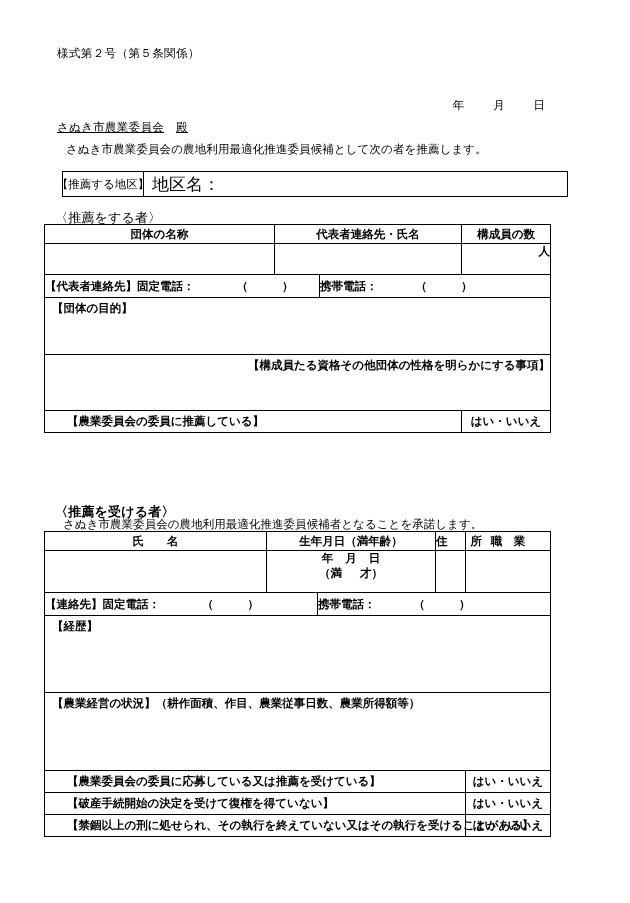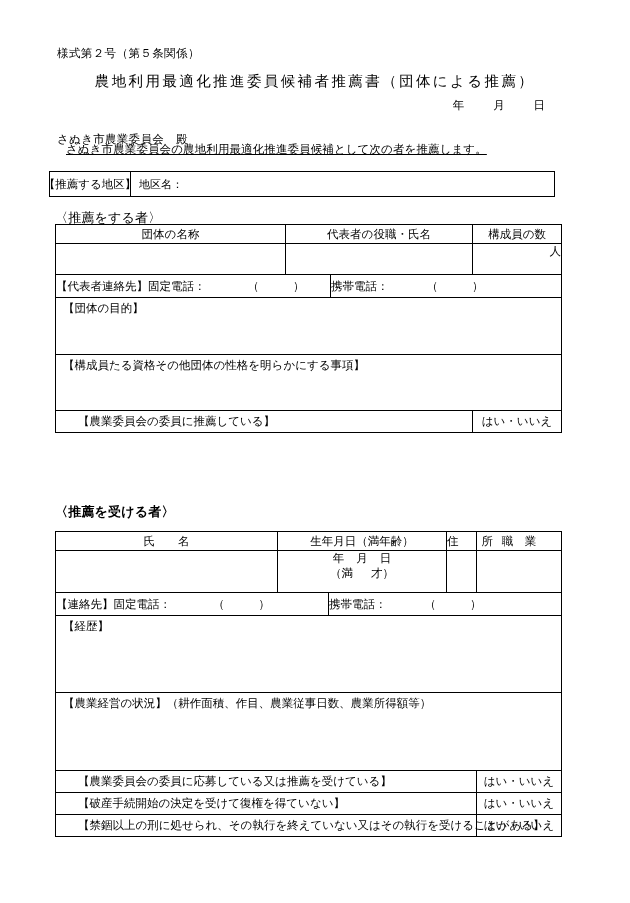--- a/index.html
+++ b/index.html
@@ -43,40 +43,40 @@
     position: absolute;
     right: 72px;
     top: 98px;
     font-size: 11.5px;
     white-space: nowrap;
   }
   .date-line span { padding: 0 13px; }
   .addressee {
     position: absolute;
     left: 57px;
-    top: 132px;
+    top: 120px;
     font-size: 11.5px;
     letter-spacing: 0.3px;
     white-space: nowrap;
+    text-decoration: underline;
   }
   .addressee .hon { margin-left: 12px; }
   .intro {
     position: absolute;
     left: 66px;
     top: 142px;
     font-size: 11.5px;
     letter-spacing: 0.1px;
     white-space: nowrap;
-    text-decoration: underline;
   }
 
   
   .district {
     position: absolute;
-    left: 49px;
+    left: 62px;
     top: 171px;
     width: 506px;
     height: 26px;
     display: flex;
     border: 1px solid #000;
     box-sizing: border-box;
     font-family: Liberation Serif, serif;
   }
   .district .lbl {
     width: 81px;
@@ -86,21 +86,21 @@
     align-items: center;
     justify-content: center;
     font-size: 11.5px;
     white-space: nowrap;
   }
   .district .val {
     flex: 1;
     display: flex;
     align-items: center;
     padding-left: 8px;
-    font-size: 11px;
+    font-size: 17px;
   }
 
   .sec-head {
     position: absolute;
     left: 55px;
     font-size: 13px;
     letter-spacing: 0.2px;
     white-space: nowrap;
   }
   .sec-head.a { top: 209px; }
@@ -109,24 +109,25 @@
     position: absolute;
     left: 63px;
     top: 517px;
     font-size: 11.5px;
     letter-spacing: 0.05px;
     white-space: nowrap;
   }
 
   table.form {
     position: absolute;
-    left: 55px;
+    left: 44px;
     width: 506px;
     border-collapse: collapse;
     table-layout: fixed;
+    font-weight: bold;
   }
   table.form td {
     border: 1px solid #000;
     font-size: 11.5px;
     padding: 0;
     vertical-align: top;
   }
   .t1 { top: 224px; }
   .t2 { top: 531px; }
 
@@ -146,21 +147,21 @@
   .tel { height: 22px; line-height: 22px; white-space: nowrap; padding-left: 7px; }
   .tel .sp1 { display: inline-block; width: 42px; }
   .tel .sp2 { display: inline-block; width: 34px; }
   .tel .sp3 { display: inline-block; width: 38px; }
   .blk-lbl {
     padding: 3px 0 0 7px;
     line-height: 15px;
     white-space: nowrap;
   }
   .h-purpose   { height: 56px; margin-top: 28px; }
-  .h-qualify   { height: 55px; }
+  .h-qualify   { height: 55px; text-align: right; }
   .h-reason    { height: 74px; }
   .h-career    { height: 76px; }
   .h-farmstat  { height: 77px; }
   .yn-row { height: 21px; }
   .yn-row .q {
     padding-left: 22px;
     line-height: 21px;
     white-space: nowrap;
   }
   .yn-row .a {
@@ -178,21 +179,20 @@
   }
   .bd-cell .l1 span { padding: 0 6px; }
   .bd-cell .l2 span { padding: 0 9px; }
 </style>
 </head>
 <body>
 
 <div class="page">
 
   <div class="form-no">様式第２号（第５条関係）</div>
-  <div class="doc-title">農地利用最適化推進委員候補者推薦書（団体による推薦）</div>
 
   <div class="date-line">
     <span>年</span>
     <span>月</span>
     <span>日</span>
   </div>
 
   <div class="addressee"><span>さぬき市農業委員会</span><span class="hon">殿</span></div>
 
   <div class="intro">さぬき市農業委員会の農地利用最適化推進委員候補として次の者を推薦します。</div>
@@ -208,21 +208,21 @@
     <colgroup>
       <col style="width:230px">
         <col style="width:45px">
         <col style="width:112px">
         <col style="width:30px">
         <col style="width:89px">
     </colgroup>
     <tbody>
       <tr>
         <td class="ch">団体の名称</td>
-        <td class="ch" colspan="3">代表者の役職・氏名</td>
+        <td class="ch" colspan="3">代表者連絡先・氏名</td>
         <td class="ch">構成員の数</td>
       </tr>
       <tr>
         <td class="cell-blank"></td>
         <td class="cell-blank" colspan="3"></td>
         <td class="num-unit">人</td>
       </tr>
       <tr>
         <td class="tel" colspan="2"><span>【代表者連絡先】</span><span>固定電話：</span><span class="sp1"></span><span>（</span><span class="sp2"></span><span>）</span></td>
         <td class="tel" colspan="3"><span>携帯電話：</span><span class="sp3"></span><span>（</span><span class="sp2"></span><span>）</span></td>
@@ -238,20 +238,21 @@
         </td>
       </tr>
       <tr class="yn-row">
         <td class="q" colspan="4">【農業委員会の委員に推薦している】</td>
         <td class="a">はい・いいえ</td>
       </tr>
     </tbody>
   </table>
 
   <div class="sec-head b">〈推薦を受ける者〉</div>
+  <div class="consent">さぬき市農業委員会の農地利用最適化推進委員候補者となることを承諾します。</div>
 
   <table class="form t2">
     <colgroup>
       <col style="width:222px">
         <col style="width:51px">
         <col style="width:118px">
         <col style="width:30px">
         <col style="width:85px">
     </colgroup>
     <tbody>

